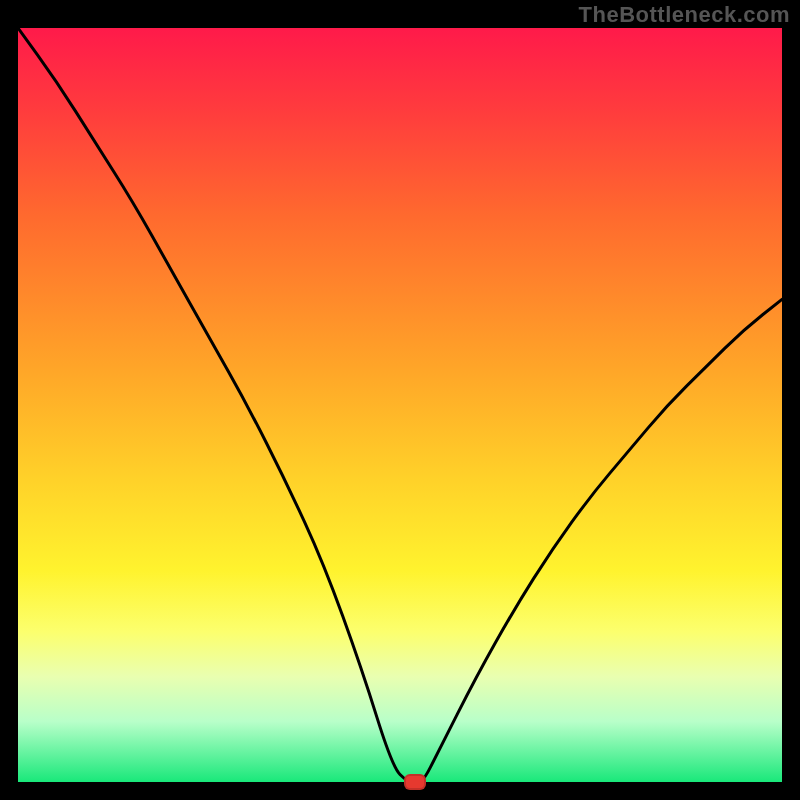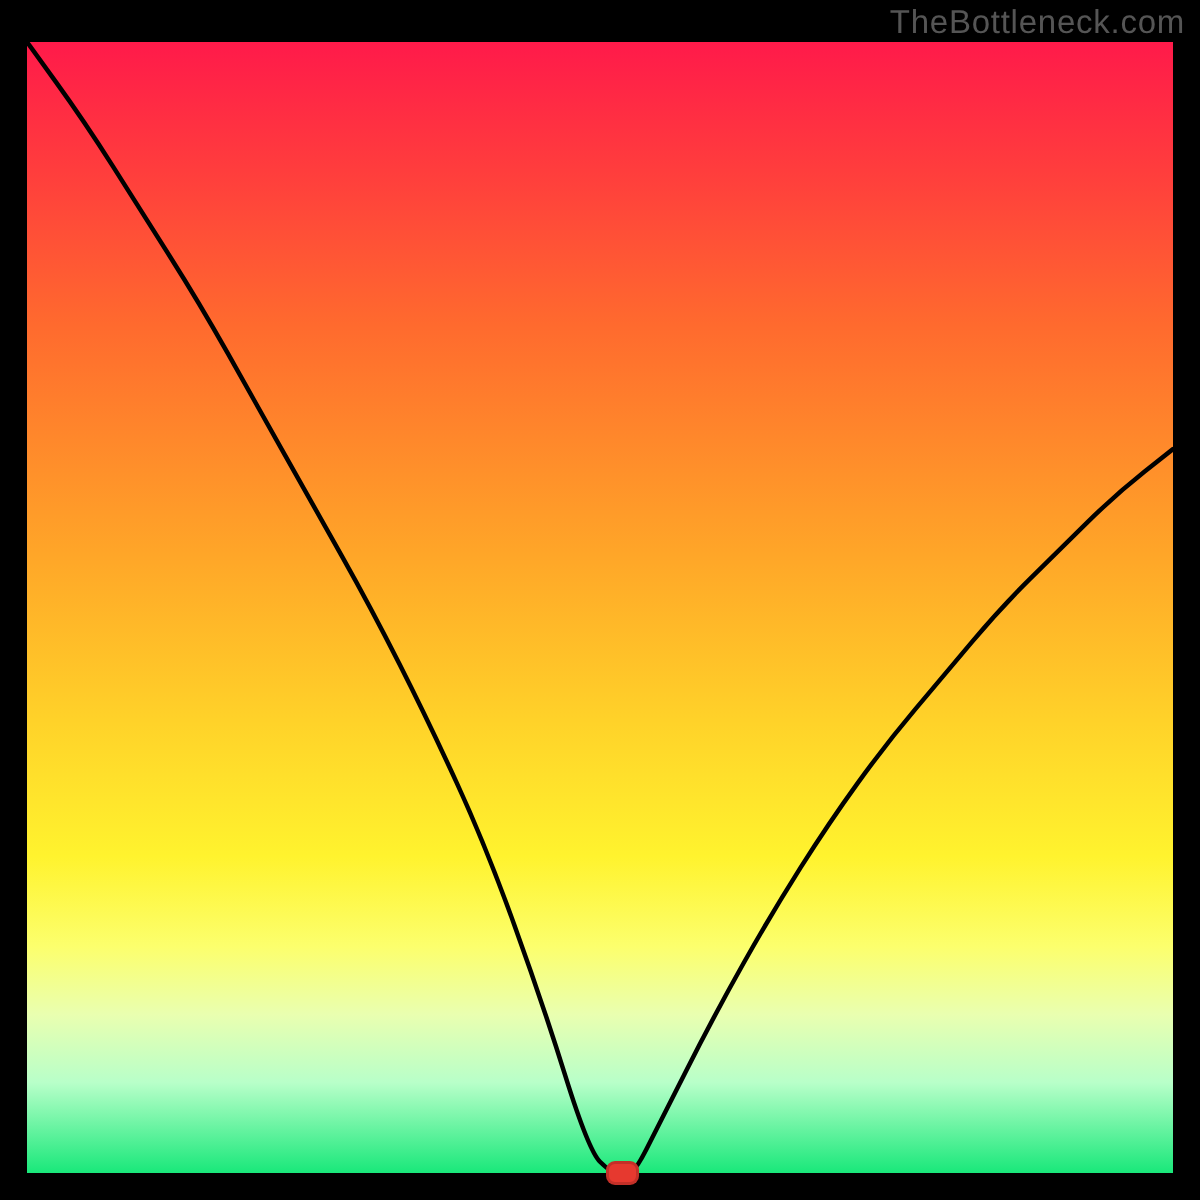--- a/index.html
+++ b/index.html
@@ -16,21 +16,21 @@
     width: 800px;
     height: 800px;
     background: #000;
   }
   .watermark {
     position: absolute;
     top: 2px;
     right: 10px;
     color: #555;
     font-size: 22px;
-    font-weight: 400;
+    font-weight: 700;
     letter-spacing: 0.5px;
     z-index: 5;
   }
   .plot-area {
     position: absolute;
     left: 18px;
     top: 28px;
     width: 764px;
     height: 754px;
     background: linear-gradient(

